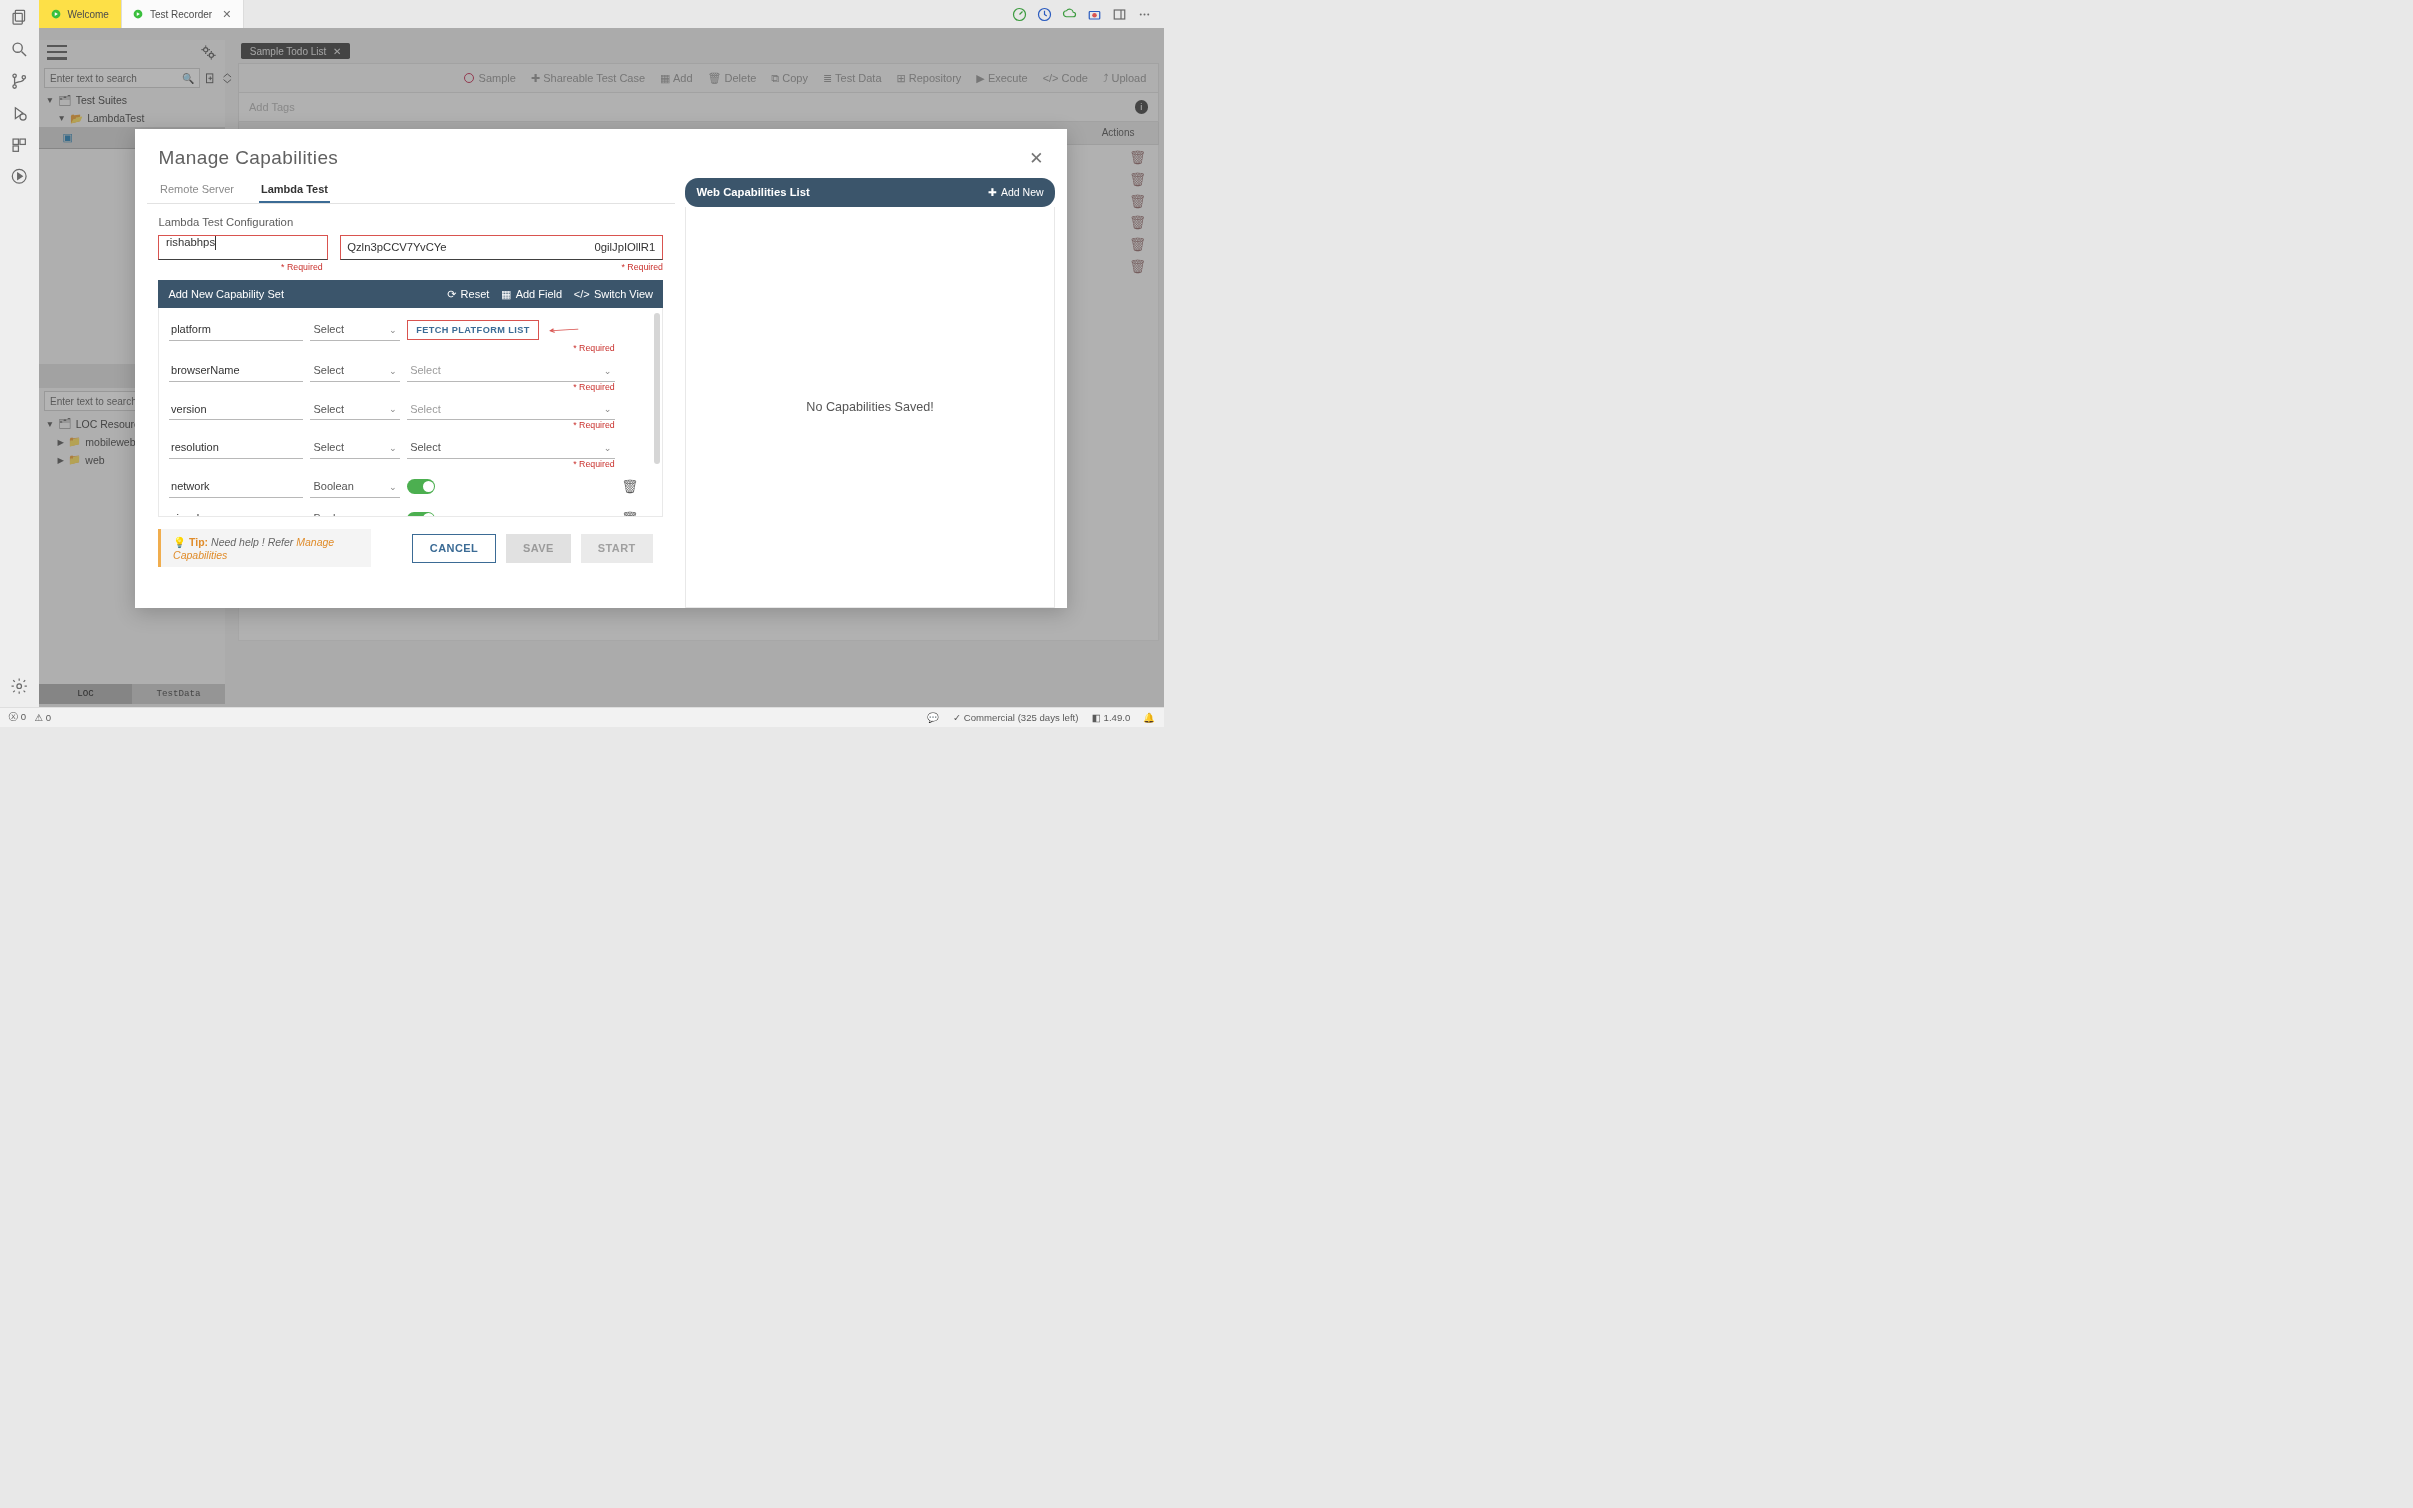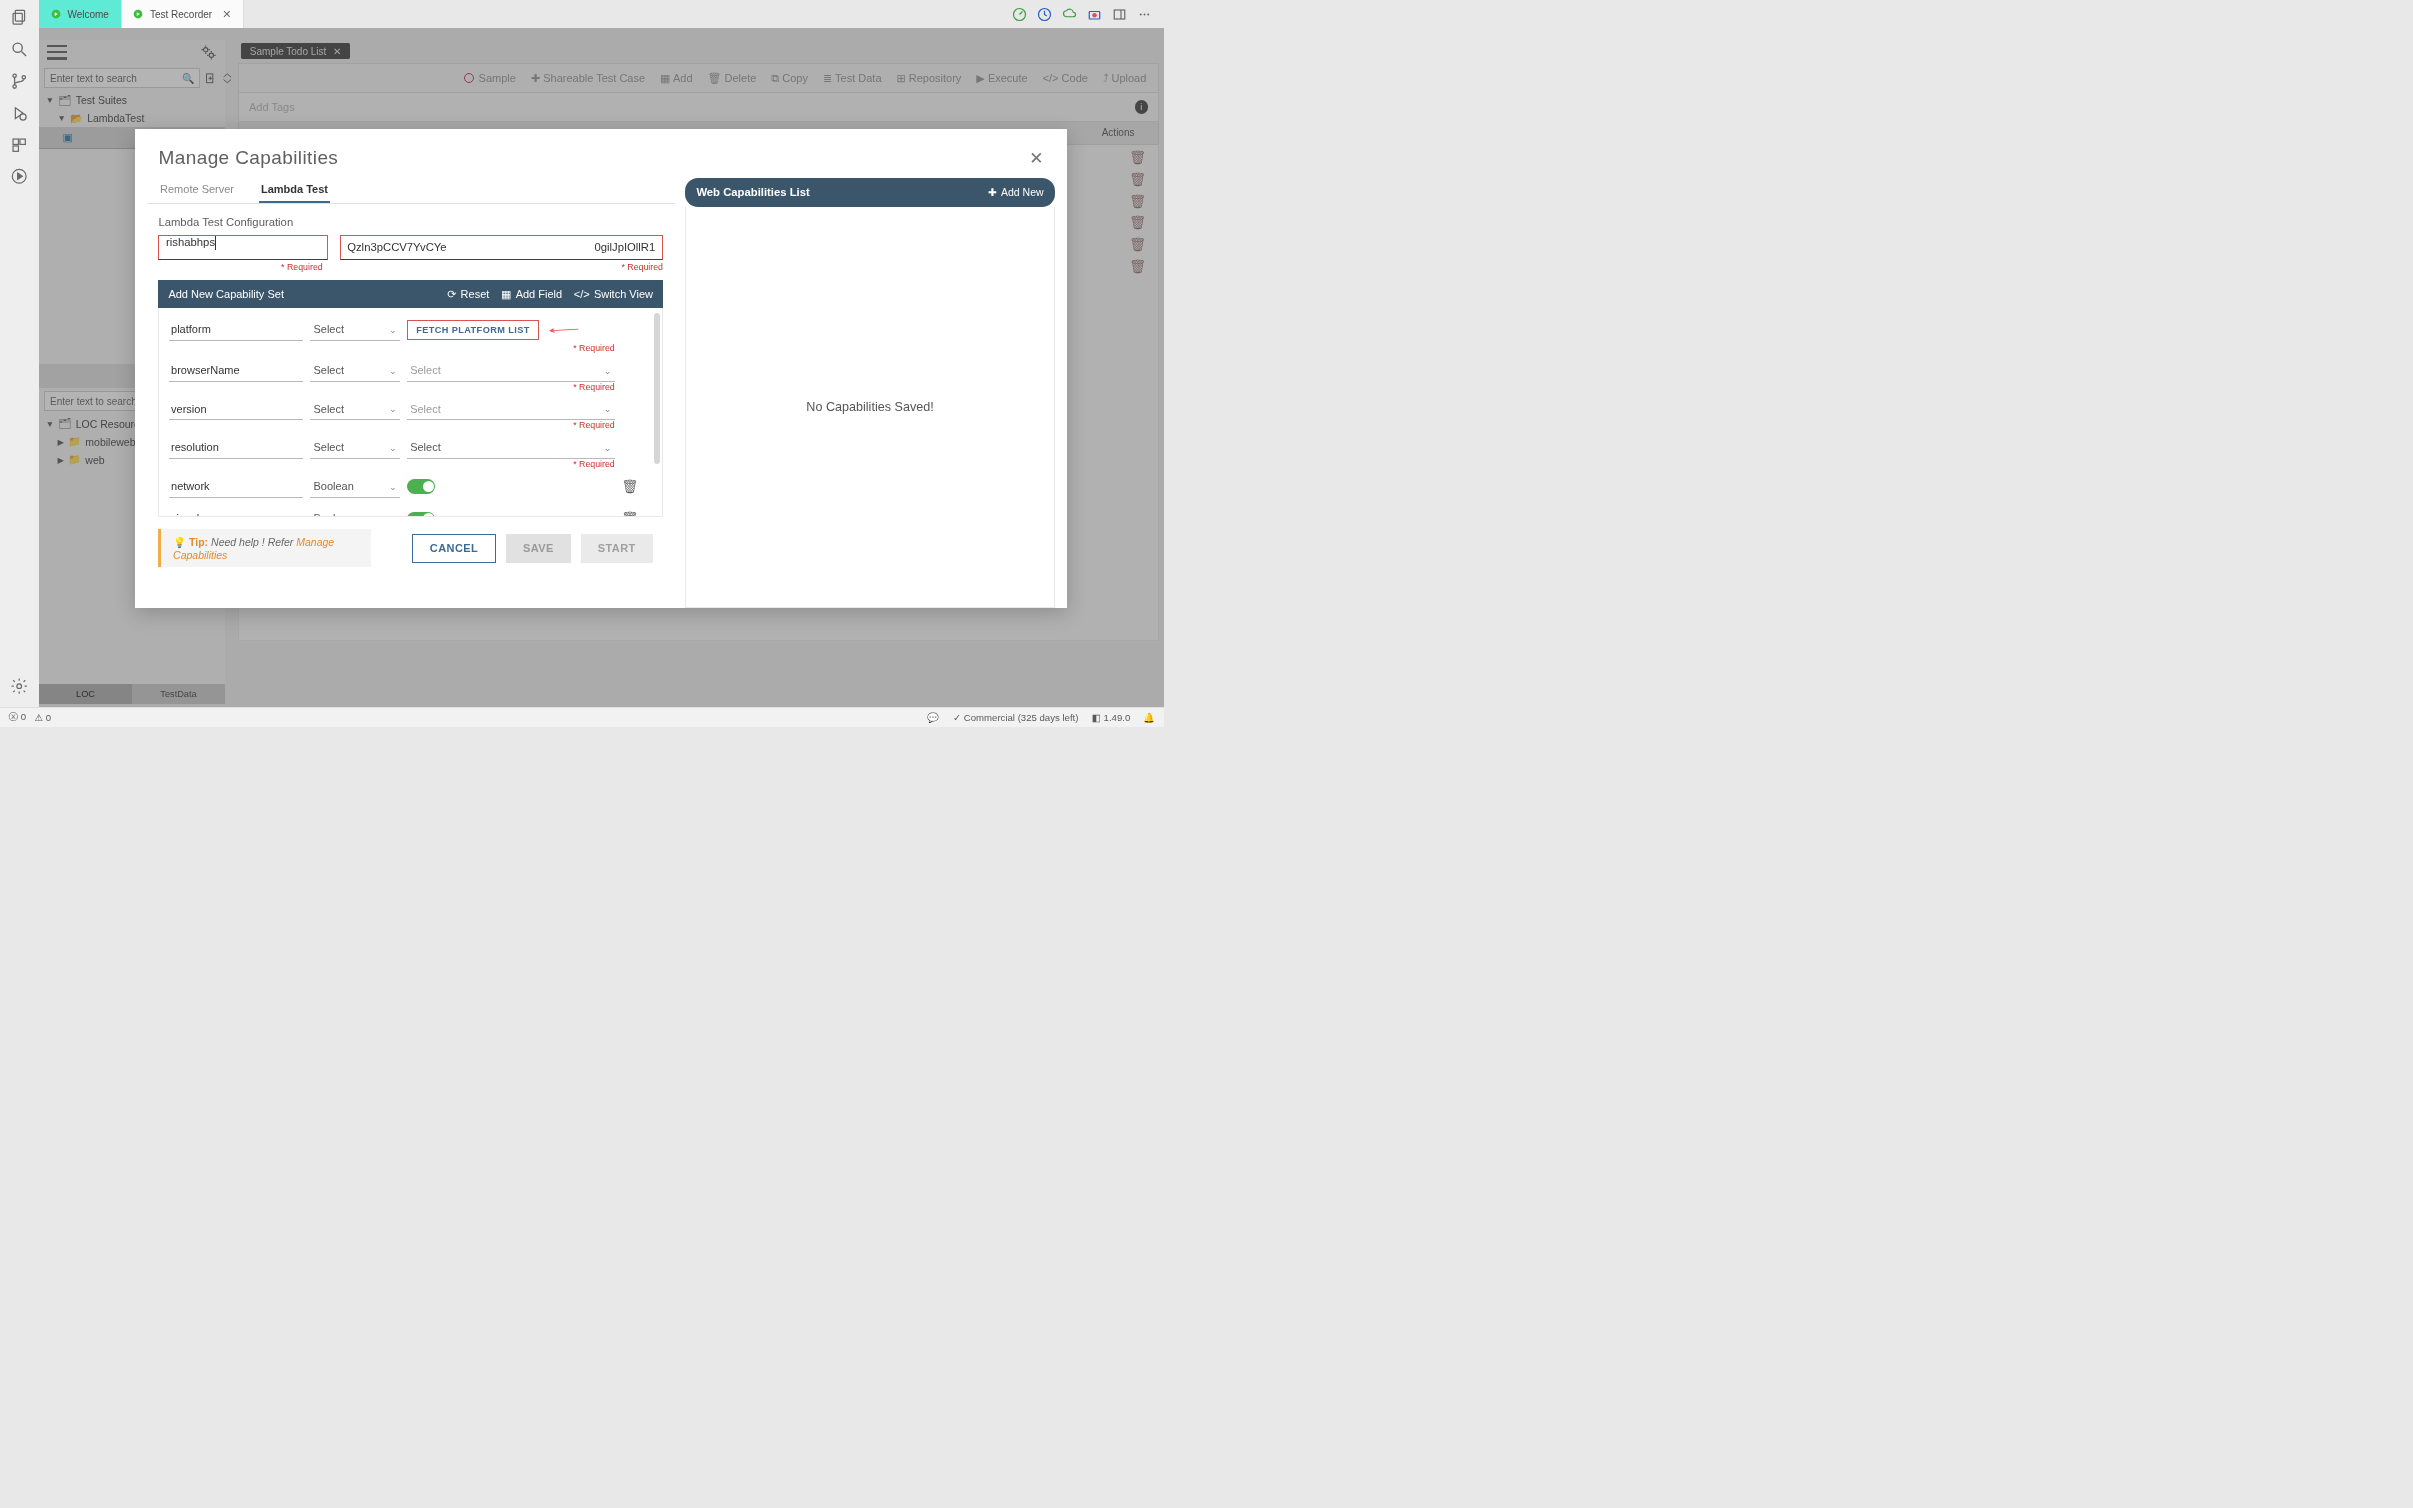--- a/index.html
+++ b/index.html
@@ -1,21 +1,21 @@
 <!DOCTYPE html>
 <html style="font-size:13.4px"><head>
 <meta charset="utf-8">
 <style>
 * { margin: 0; padding: 0; box-sizing: border-box; font-family: "Segoe UI", Arial, sans-serif; }
 body { background: #e8e8e8; width: 1164px; height: 727px; overflow: hidden; position: relative; color: #525252; }
 .activity-bar { position: absolute; left: 0; top: 0; width: 39px; height: 100%; background: #eeeeee; display: flex; flex-direction: column; align-items: center; padding-top: 8.4px; gap: 13.4px; }
 .activity-bar .ico { width: 18.4px; height: 18.4px; color: #6a6a6a; cursor: pointer; }
 .activity-bar .bottom { margin-top: auto; margin-bottom: 32px; }
 .tab-strip { position: absolute; left: 39px; top: 0; right: 0; height: 28px; background: #e8e8e8; display: flex; align-items: stretch; }
-.tab { display: flex; align-items: center; padding: 0 11.7px; gap: 6.7px; font-size: 10px; color: #4c4c4c; background: #5eead4; border-right: 0.8px solid #dcdcdc; cursor: pointer; }
+.tab { display: flex; align-items: center; padding: 0 11.7px; gap: 6.7px; font-size: 10px; color: #4c4c4c; background: #fde047; border-right: 0.8px solid #dcdcdc; cursor: pointer; }
 .tab.active { background: #fbfbfb; }
 .tab .dot { width: 10px; height: 10px; color: #3abf3d; }
 .tab .close { font-size: 11px; color: #6e6e6e; margin-left: 3.4px; }
 .tab-strip-right { margin-left: auto; display: flex; align-items: center; gap: 10px; padding-right: 11.7px; }
 .tri-icon { width: 15px; height: 15px; }
 
 .main-canvas { position: absolute; left: 39px; top: 28px; right: 0; bottom: 0; background: #f2f2f2; }
 .side-panel { position: absolute; left: 0; top: 11.7px; width: 186px; bottom: 23.5px; background: #f7f7f7; display: flex; flex-direction: column; }
 .side-header { height: 25px; display: flex; align-items: center; justify-content: space-between; padding: 0 8.4px; }
 .side-header .ham { width: 20px; height: 15px; display: flex; flex-direction: column; justify-content: space-between; }
@@ -26,21 +26,21 @@
 .tree { font-size: 10.5px; color: #585858; }
 .tree .row { display: flex; align-items: center; gap: 4.2px; padding: 2.5px 6.7px; cursor: pointer; }
 .tree .row.sel { background: #dadada; padding-left: 23.5px;}
 .tree .row .caret { font-size: 8.4px; color: #6b6b6b;}
 .tree .fold { color: #7a7a7a; }
 .tree .ts { color: #555; font-weight: 500; }
 
 .side-split { height: 23.5px; background: #e4e4e4; }
 
 .side-tabs { height: 20px; display: flex; }
-.side-tabs .st { flex: 1; background: #d0d0d0; display: flex; align-items: center; justify-content: center; font-size: 9.2px; color: #555; }
+.side-tabs .st { flex: 1; background: #d0d0d0; display: flex; align-items: center; justify-content: center; font-size: 9.2px; color: #555; font-family: Liberation Mono, monospace; }
 .side-tabs .st.act { background: #b7b7b7; color: #333; }
 
 .content { position: absolute; left: 194px; top: 11.7px; right: 0; bottom: 23.5px; background: #f2f2f2; }
 .content .inner-tab { height: 23.5px; padding-left: 8.4px; display: flex; align-items: center; }
 .content .inner-pill { background: #535353; color: #e6e6e6; font-size: 10px; padding: 2.5px 8.4px; border-radius: 1.7px; display: flex; align-items: center; gap: 6.7px;}
 .content .toolbar { height: 30px; display: flex; align-items: center; gap: 15px; padding: 0 11.7px; justify-content: flex-end; font-size: 11px; color: #a0a0a0; background: #f8f8f8; border: 0.8px solid #e4e4e4; margin: 0 5px;}
 .content .toolbar .rec { display:flex; align-items:center; gap:5px;}
 .content .toolbar .rec .rdot{ width:10px;height:10px;border-radius:50%;border:1.7px solid #c46; }
 .content .addtags { margin: 0 5px; height: 28.5px; border: 0.8px solid #e4e4e4; border-top: none; background: #fafafa; display: flex; align-items:center; padding: 0 10px; font-size: 11px; color: #bdbdbd;}
 .content .gridhead { margin: 0 5px; height: 23.5px; background: #ececec; border: 0.8px solid #dedede; border-top:none; display:flex; align-items:center; justify-content:flex-end; padding-right: 23.5px; font-size:10px; color:#666;}

